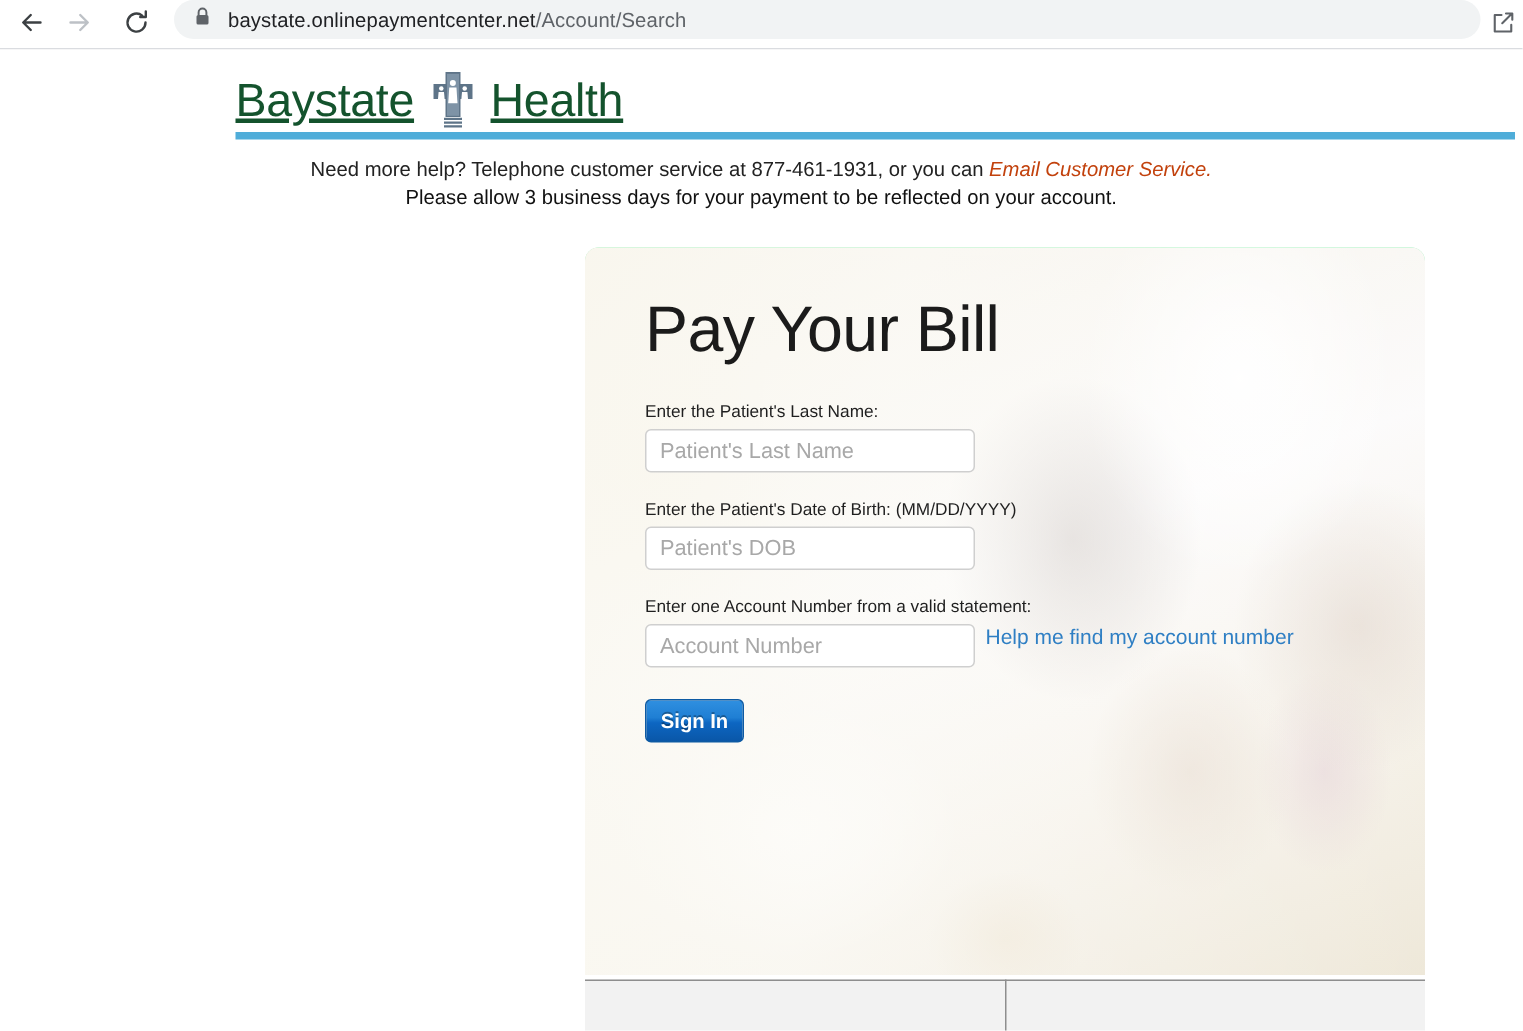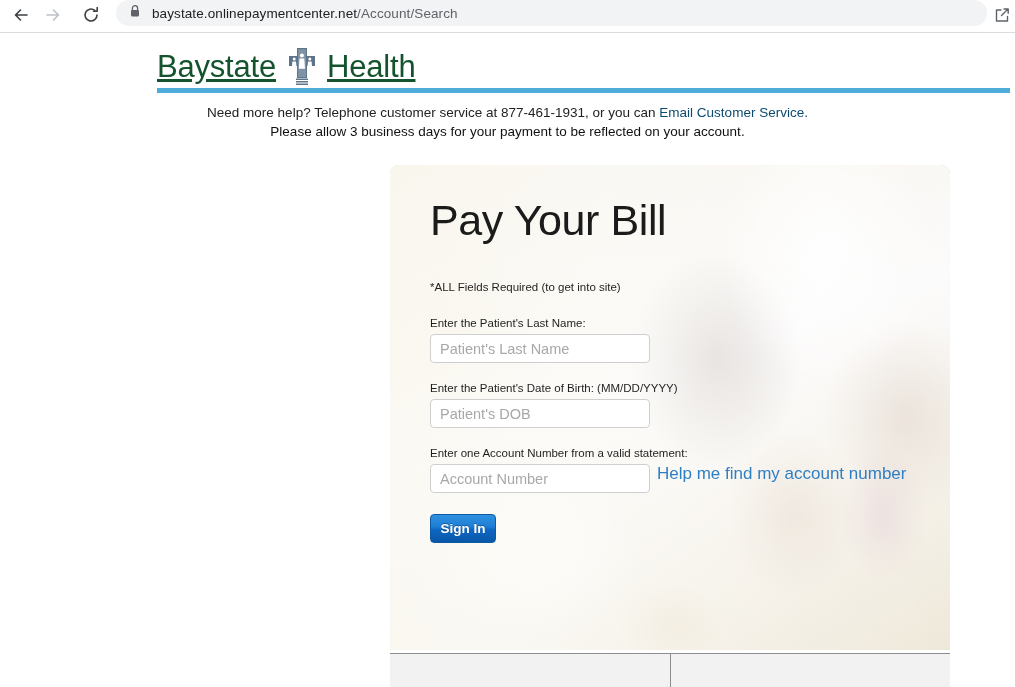--- a/index.html
+++ b/index.html
@@ -94,21 +94,21 @@
     background: #4fadd9;
   }
 
   
   #help-block {
     position: absolute; left: 0; top: 70px;
     width: 1015px;
     text-align: center;
   }
   #help-line-1 { font-size: 13.5px; color: #222222; line-height: 19px; }
-  #help-link { color: #0c4a6e; text-decoration: none; cursor: pointer; }
+  #help-link { color: #c2410c; text-decoration: none; cursor: pointer; font-style: italic; }
   #help-line-2 { font-size: 13.5px; color: #111111; font-weight: normal; line-height: 20px; }
 
   
   #hero {
     position: absolute; left: 390px; top: 132px;
     width: 560px; height: 485px;
     border-radius: 9px 9px 0 0;
     overflow: hidden;
     background: #86efac;
   }
@@ -172,21 +172,21 @@
     background: #ffffff;
     padding: 0 9px;
     font-size: 14.5px;
     color: #333;
     font-family: "Liberation Sans", sans-serif;
     outline: none;
   }
   .text-input::placeholder { color: #a8a8a8; opacity: 1; }
   #help-account-link {
     margin-left: 7px;
-    font-size: 17px;
+    font-size: 14px;
     color: #2f7fc4;
     text-decoration: none;
     cursor: pointer;
   }
 
   #signin-button {
     margin-top: 21px;
     width: 66px; height: 29px;
     border: 1px solid #0d5aa3;
     border-radius: 4px;
@@ -304,21 +304,20 @@
     <div id="help-line-2">Please allow 3 business days for your payment to be reflected on your account.</div>
   </div>
 
   <div id="hero">
     <div id="hero-photo"></div>
     <div id="hero-scrim"></div>
 
     <div id="hero-content">
       <h1 id="hero-title">Pay Your Bill</h1>
 
-      <div id="required-note">*ALL Fields Required (to get into site)</div>
 
       
       <div class="field-group first">
         <label class="field-label">Enter the Patient's Last Name:</label>
         <div class="field-row">
           <input class="text-input" type="text" placeholder="Patient's Last Name" style="">
         </div>
       </div>
 
       

